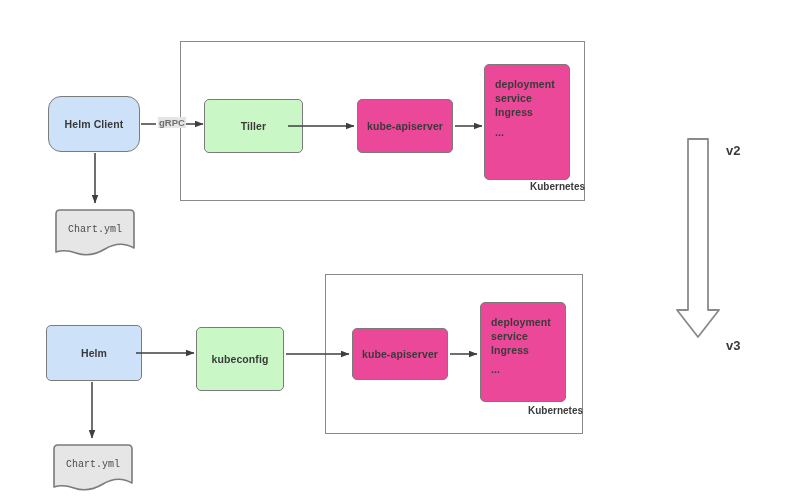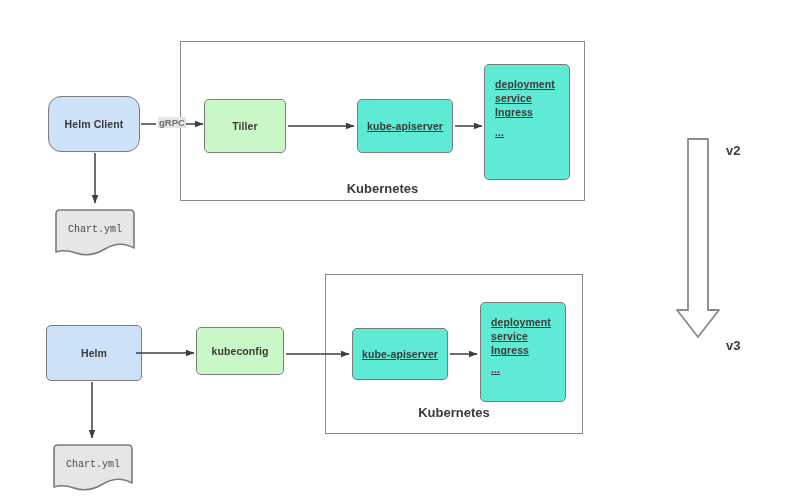--- a/index.html
+++ b/index.html
@@ -28,41 +28,41 @@
     justify-content: center;
     text-align: center;
     color: #3a3a3a;
     font-size: 10.5px;
     font-weight: bold;
     letter-spacing: 0.1px;
     line-height: 1.35;
   }
   .node.blue   { background: #cde1f8; }
   .node.green  { background: #caf7c6; }
-  .node.cyan   { background: #5eead4; text-decoration: underline; }
+  .node.cyan   { background: #ec4899; }
   .node.left-text {
     align-items: flex-start;
     justify-content: flex-start;
     text-align: left;
     padding: 12px 0 0 10px;
     font-weight: bold;
   }
   .node.left-text .res-line { display: block; }
   .cluster {
     position: absolute;
     box-sizing: border-box;
     border: 1.6px solid #8a8a8a;
     background: transparent;
   }
   .cluster-label {
     position: absolute;
     color: #3a3a3a;
-    font-size: 13px;
+    font-size: 10px;
     font-weight: bold;
-    text-align: center;
+    text-align: right;
     white-space: nowrap;
   }
   .doc-shape {
     position: absolute;
   }
   .doc-label {
     position: absolute;
     color: #4a4a4a;
     font-size: 10px;
     font-weight: normal;
@@ -98,21 +98,21 @@
 </head>
 <body>
 
 <div id="canvas">
 
   <div class="cluster" style="left:180px; top:41px; width:405px; height:160px;"></div>
   <div class="cluster-label" style="left:180px; top:181px; width:405px;">Kubernetes</div>
 
   <div class="node blue" style="left:48px; top:96px; width:92px; height:56px;border-radius:13px;">Helm Client</div>
 
-  <div class="node green" style="left:204px; top:99px; width:82px; height:54px;">Tiller</div>
+  <div class="node green" style="left:204px; top:99px; width:99px; height:54px;">Tiller</div>
 
   <div class="node cyan" style="left:357px; top:99px; width:96px; height:54px;">kube-apiserver</div>
 
   <div class="node cyan left-text" style="left:484px; top:64px; width:86px; height:116px;">
     <span>
       <span class="res-line">deployment</span>
       <span class="res-line">service</span>
       <span class="res-line">Ingress</span>
       <span class="res-line" style="padding-top:5px;">...</span>
     </span>
@@ -126,21 +126,21 @@
   </div>
   <div class="doc-label" style="left:53px; top:224px; width:84px;">Chart.yml</div>
 
   <div class="edge-label" style="left:158px; top:117px;">gRPC</div>
 
   <div class="cluster" style="left:325px; top:274px; width:258px; height:160px;"></div>
   <div class="cluster-label" style="left:325px; top:405px; width:258px;">Kubernetes</div>
 
   <div class="node blue" style="left:46px; top:325px; width:96px; height:56px;">Helm</div>
 
-  <div class="node green" style="left:196px; top:327px; width:88px; height:48px;">kubeconfig</div>
+  <div class="node green" style="left:196px; top:327px; width:88px; height:64px;">kubeconfig</div>
 
   <div class="node cyan" style="left:352px; top:328px; width:96px; height:52px;">kube-apiserver</div>
 
   <div class="node cyan left-text" style="left:480px; top:302px; width:86px; height:100px;">
     <span>
       <span class="res-line">deployment</span>
       <span class="res-line">service</span>
       <span class="res-line">Ingress</span>
       <span class="res-line" style="padding-top:4px;">...</span>
     </span>

